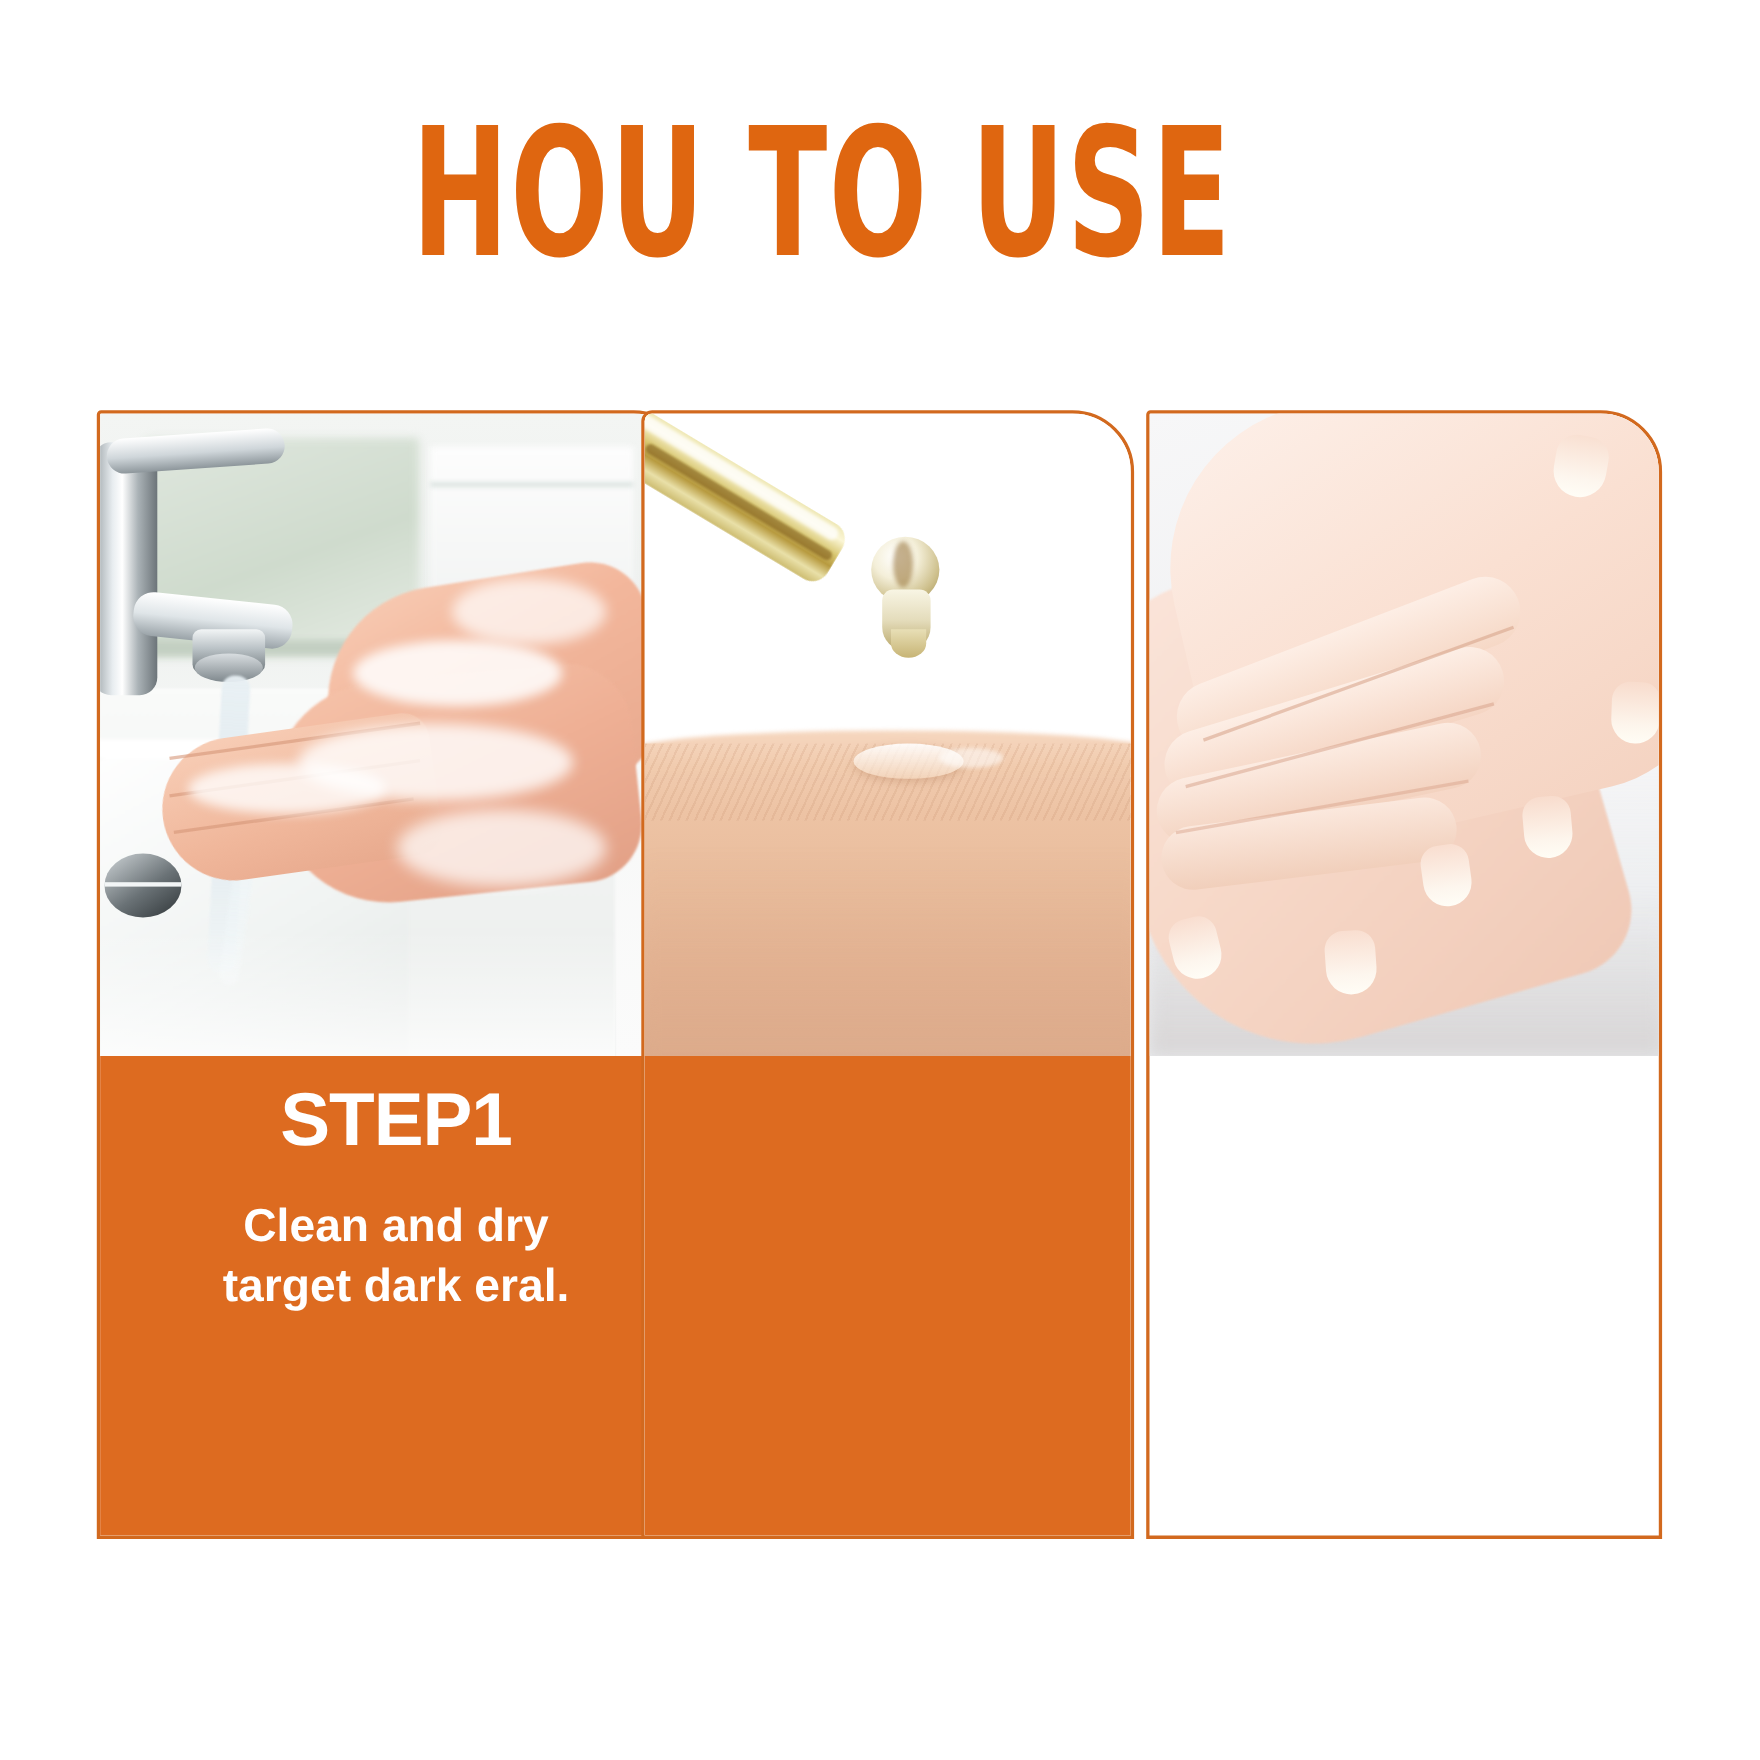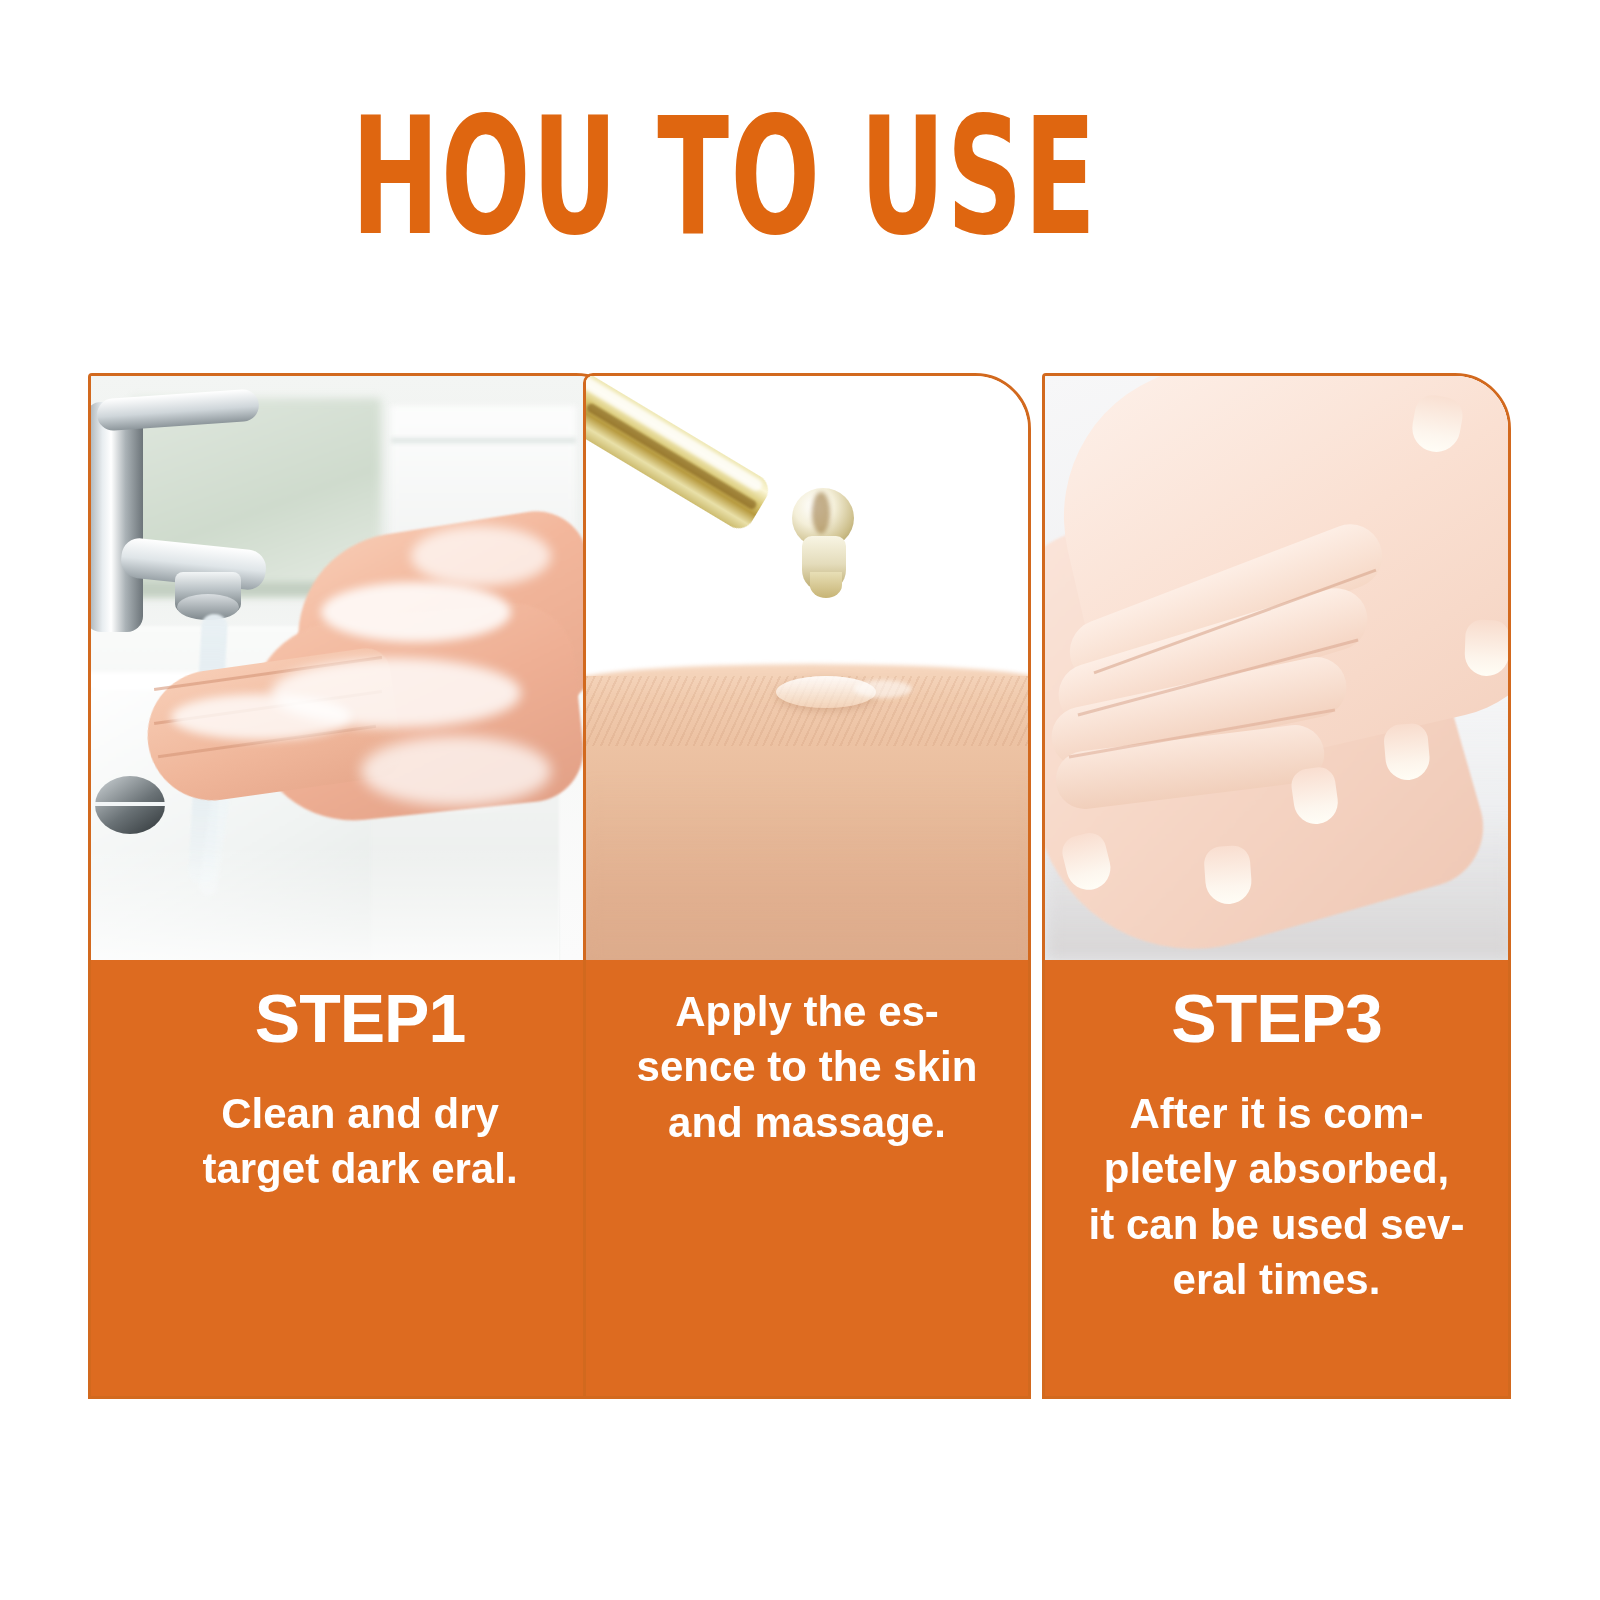--- a/index.html
+++ b/index.html
@@ -9,20 +9,21 @@
     font-family:"Liberation Sans","DejaVu Sans",sans-serif;
     overflow:hidden;
     position:relative;
   }
 
   
   .title-wrap{
     position:absolute;
     left:0; top:96px; width:1448px;
     text-align:center;
+    padding-left:23px;
   }
   .title{
     display:inline-block;
     font-family:"DejaVu Sans Condensed","Liberation Sans Narrow","Liberation Sans",sans-serif;
     font-weight:bold;
     font-size:150px;
     line-height:1.0;
     letter-spacing:2px;
     color:#DF6610;
     transform:scaleX(0.78) scaleY(1.08);
@@ -298,23 +299,20 @@
       <div class="p2-pip-hi"></div>
       <div class="p2-pip-dk"></div>
       <div class="p2-tip-ball"></div>
       <div class="p2-tip-sh"></div>
       <div class="p2-tip-nub"></div>
       <div class="p2-drop-hang"></div>
       <div class="p2-drop-skin"></div>
       <div class="p2-drop-skin2"></div>
     </div>
     <div class="panel">
-      <p class="step-desc">Apply the es-
-sence to the skin
-and massage.</p>
     </div>
   </div>
 
   <div class="card card-3">
     <div class="photo">
       <div class="p3-bg"></div>
       <div class="p3-marble"></div>
       <div class="p3-shadow"></div>
       <div class="p3-hand-low"></div>
       <div class="p3-hand-up"></div>
@@ -325,22 +323,15 @@
       <div class="p3-g1"></div>
       <div class="p3-g2"></div>
       <div class="p3-g3"></div>
       <div class="p3-n1"></div>
       <div class="p3-n2"></div>
       <div class="p3-n3"></div>
       <div class="p3-n4"></div>
       <div class="p3-n5"></div>
       <div class="p3-n6"></div>
     </div>
-    <div class="panel">
-      <p class="step-title">STEP3</p>
-      <p class="step-desc">After it is com-
-pletely absorbed,
-it can be used sev-
-eral times.</p>
-    </div>
   </div>
 
 </div>
 
 </body></html>

